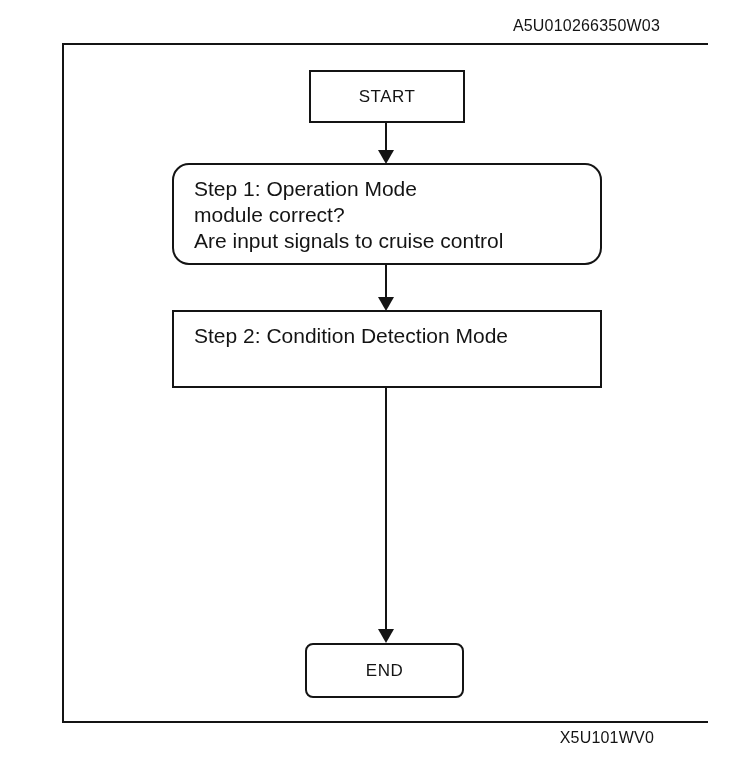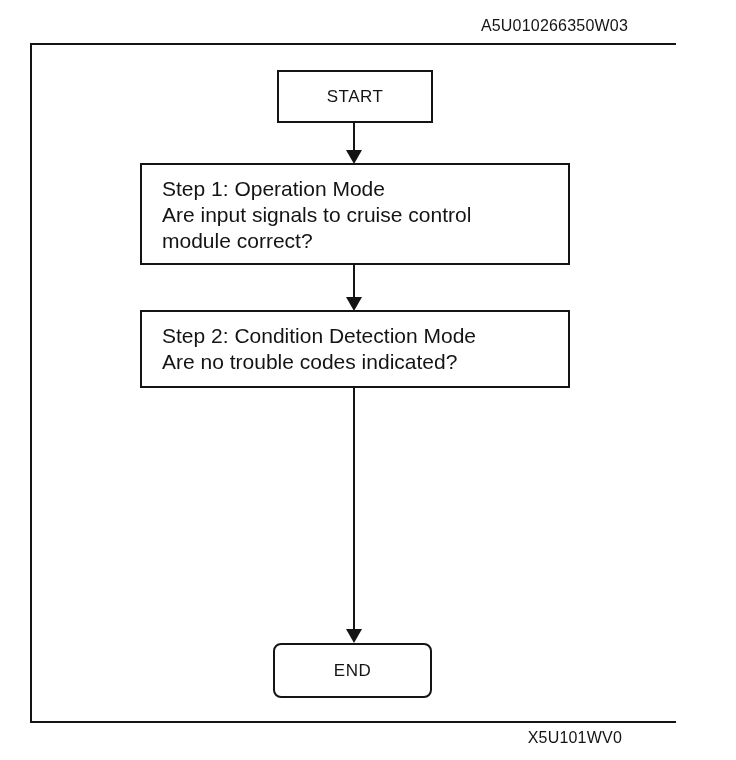--- a/index.html
+++ b/index.html
@@ -5,20 +5,21 @@
   :root { --ink:#141414; --bg:#ffffff; }
   * { box-sizing: border-box; margin: 0; padding: 0; }
   html, body { background: var(--bg); }
   body { font-family: "Liberation Sans", sans-serif; color: var(--ink); }
   .page {
     position: relative;
     width: 676px;
     height: 760px;
     background: var(--bg);
     overflow: hidden;
+    margin-left: 32px;
   }
   .fig-code {
     position: absolute;
     font-size: 16px;
     letter-spacing: 0.2px;
     color: var(--ink);
     white-space: nowrap;
   }
   .fig-code.top { top: 17px; right: 48px; }
   .fig-code.bottom { top: 729px; right: 54px; }
@@ -44,21 +45,21 @@
   }
   .node.start { left: 277px; top: 70px; width: 156px; height: 53px; }
   .node.end   { left: 273px; top: 643px; width: 159px; height: 55px; border-radius: 8px; }
   .node.process {
     left: 140px;
     width: 430px;
     padding: 11px 14px 0 20px;
     font-size: 21px;
     line-height: 26px;
   }
-  .node.step1 { top: 163px; height: 102px; }
+  .node.step1 { top: 163px; height: 102px; border-radius: 17px; }
   .node.step2 { top: 310px; height: 78px; }
   .vline {
     position: absolute;
     width: 2px;
     background: var(--ink);
   }
   .arrowhead {
     position: absolute;
     width: 0; height: 0;
     border-left: 8px solid transparent;
@@ -83,30 +84,29 @@
 
   <div class="node terminal start">
     <span>START</span>
   </div>
 
   <div class="vline c1-line"></div>
   <div class="arrowhead c1-head"></div>
 
   <div class="node process step1">
     <div>Step 1: Operation Mode</div>
+    <div>module correct?</div>
     <div>Are input signals to cruise control</div>
-    <div>module correct?</div>
   </div>
 
   <div class="vline c2-line"></div>
   <div class="arrowhead c2-head"></div>
 
   <div class="node process step2">
     <div>Step 2: Condition Detection Mode</div>
-    <div>Are no trouble codes indicated?</div>
   </div>
 
   <div class="vline c3-line"></div>
   <div class="arrowhead c3-head"></div>
 
   <div class="node terminal end">
     <span>END</span>
   </div>
 
   <div class="fig-code bottom">X5U101WV0</div>

